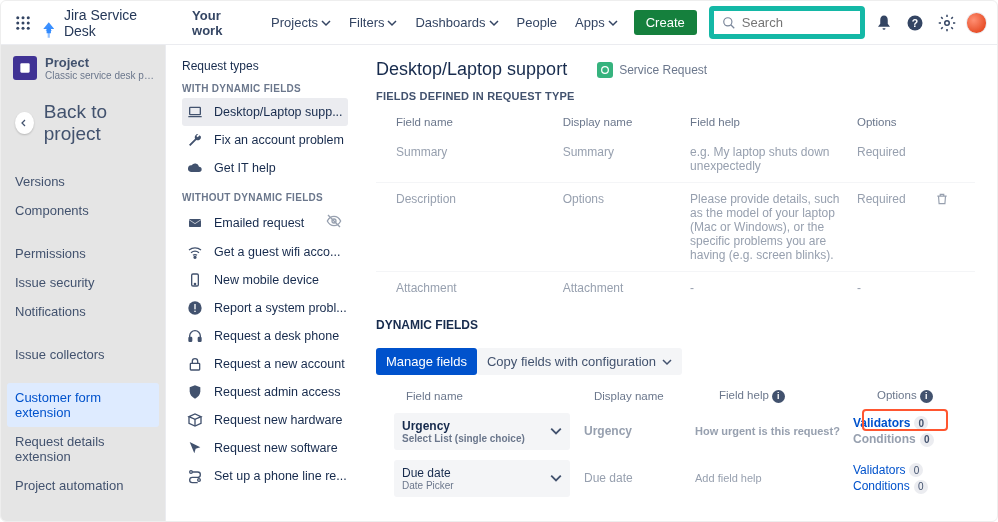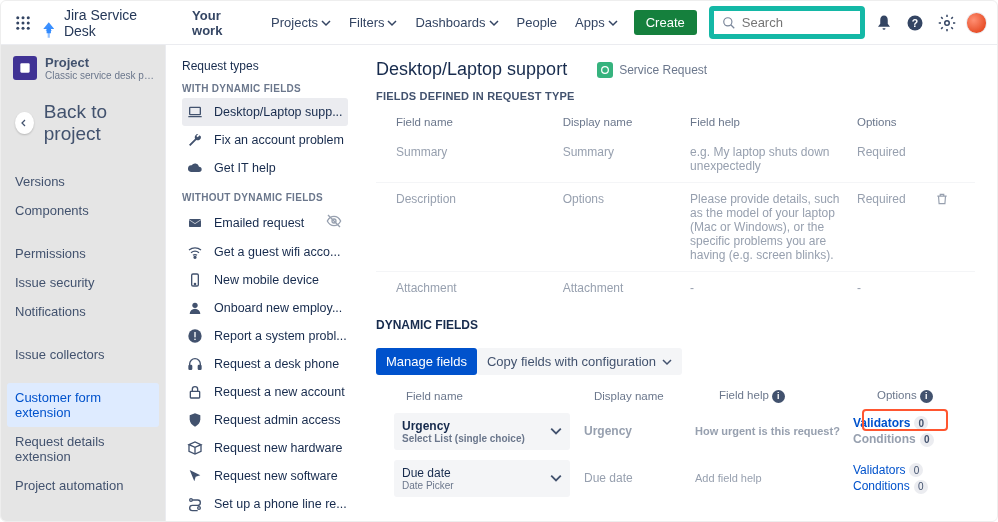--- a/index.html
+++ b/index.html
@@ -257,29 +257,20 @@
           <span>Get a guest wifi acco...</span>
         </div>
         <div class="reqitem">
           <span class="reqicon">
             <svg width="16" height="16" viewBox="0 0 24 24" fill="none" stroke="currentColor" stroke-width="2">
               <rect x="7" y="3" width="10" height="18" rx="2"></rect>
               <circle cx="12" cy="18" r="1" fill="currentColor"></circle>
             </svg>
           </span>
           <span>New mobile device</span>
-        </div>
-        <div class="reqitem">
-          <span class="reqicon">
-            <svg width="16" height="16" viewBox="0 0 24 24" fill="currentColor">
-              <circle cx="12" cy="8" r="4"></circle>
-              <path d="M4 21a8 8 0 0 1 16 0z"></path>
-            </svg>
-          </span>
-          <span>Onboard new employ...</span>
         </div>
         <div class="reqitem">
           <span class="reqicon">
             <svg width="16" height="16" viewBox="0 0 24 24" fill="currentColor">
               <circle cx="12" cy="12" r="10"></circle>
               <rect x="11" y="6" width="2" height="8" fill="#fff"></rect>
               <rect x="11" y="16" width="2" height="2" fill="#fff"></rect>
             </svg>
           </span>
           <span>Report a system probl...</span>

